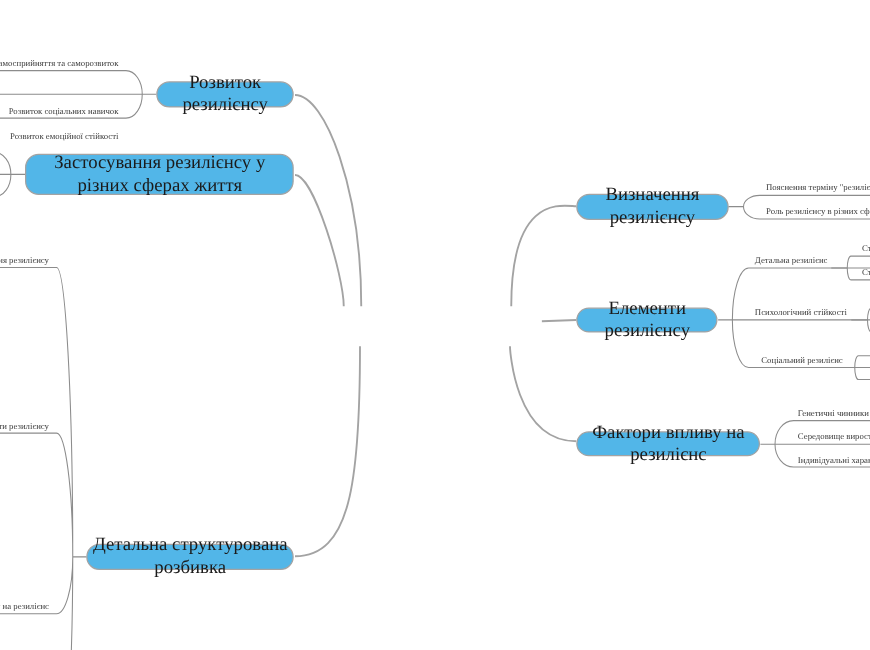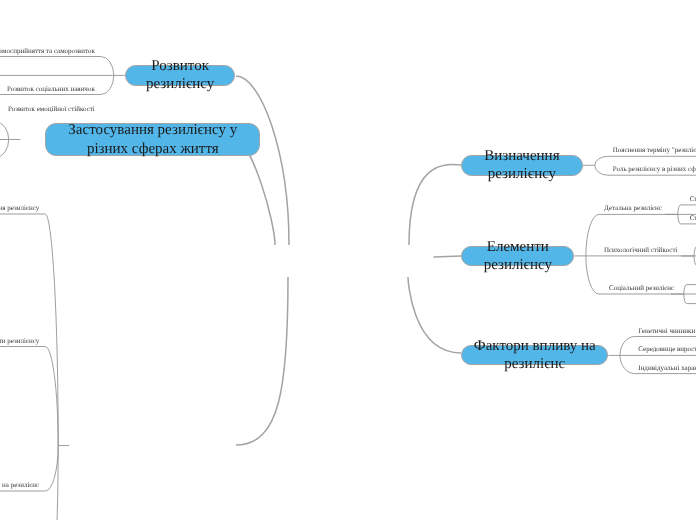--- a/index.html
+++ b/index.html
@@ -40,24 +40,25 @@
         <path d="M433.5,257 L461,256"></path>
         <path d="M408,277 C408,279.1 411.7,353 461,353"></path>
         <path d="M288,277 C288,387.5 279.8,445 236,445"></path>
       </g>
   </svg>
 
   <div id="l3"></div>
 
 
   <div class="node b1" style="left:124.9px;top:64.9px;width:110.5px;height:20.8px;">Розвиток резилієнсу</div>
-  <div class="node b1" style="left:20.3px;top:123px;width:215px;height:33px;padding:0 22px;margin-left:25px;">Застосування резилієнсу у різних сферах життя</div>
+  <div class="node b1" style="left:20.3px;top:123px;width:215px;height:33px;padding:0 22px;">Застосування резилієнсу у різних сферах життя</div>
   <div class="node b1" style="left:461.2px;top:154.9px;width:121.5px;height:20.9px;">Визначення резилієнсу</div>
   <div class="node b1" style="left:461.2px;top:245.6px;width:113.3px;height:20.6px;">Елементи резилієнсу</div>
   <div class="node b1" style="left:461.2px;top:344.5px;width:147.1px;height:20.6px;">Фактори впливу на резилієнс</div>
+  <div class="node b1" style="left:69.2px;top:435.2px;width:166px;height:20.6px;">Детальна структурована розбивка</div>
 
   <div id="leaves">
       <div class="leaf rl" style="left: 94.8px; top: 47.5px;">Самосприйняття та саморозвиток</div>
       <div class="leaf rl" style="left: 94.8px; top: 66.4px; margin-top: 40px;">Розвиток емоційної стійкості</div>
       <div class="leaf rl" style="left: 94.8px; top: 85.5px; padding-left: 35px;">Розвиток соціальних навичок</div>
       <div class="leaf rl" style="left: -10.3px; top: 113px;"></div>
       <div class="leaf rl" style="left: -10.3px; top: 130.5px;"></div>
       <div class="leaf rl" style="left: -10.3px; top: 148.3px;"></div>
       <div class="leaf lr" style="left: 612.8px; top: 147.3px;">Пояснення терміну "резилієнс"</div>
       <div class="leaf lr" style="left: 612.8px; top: 166.2px;">Роль резилієнсу в різних сферах життя</div>

